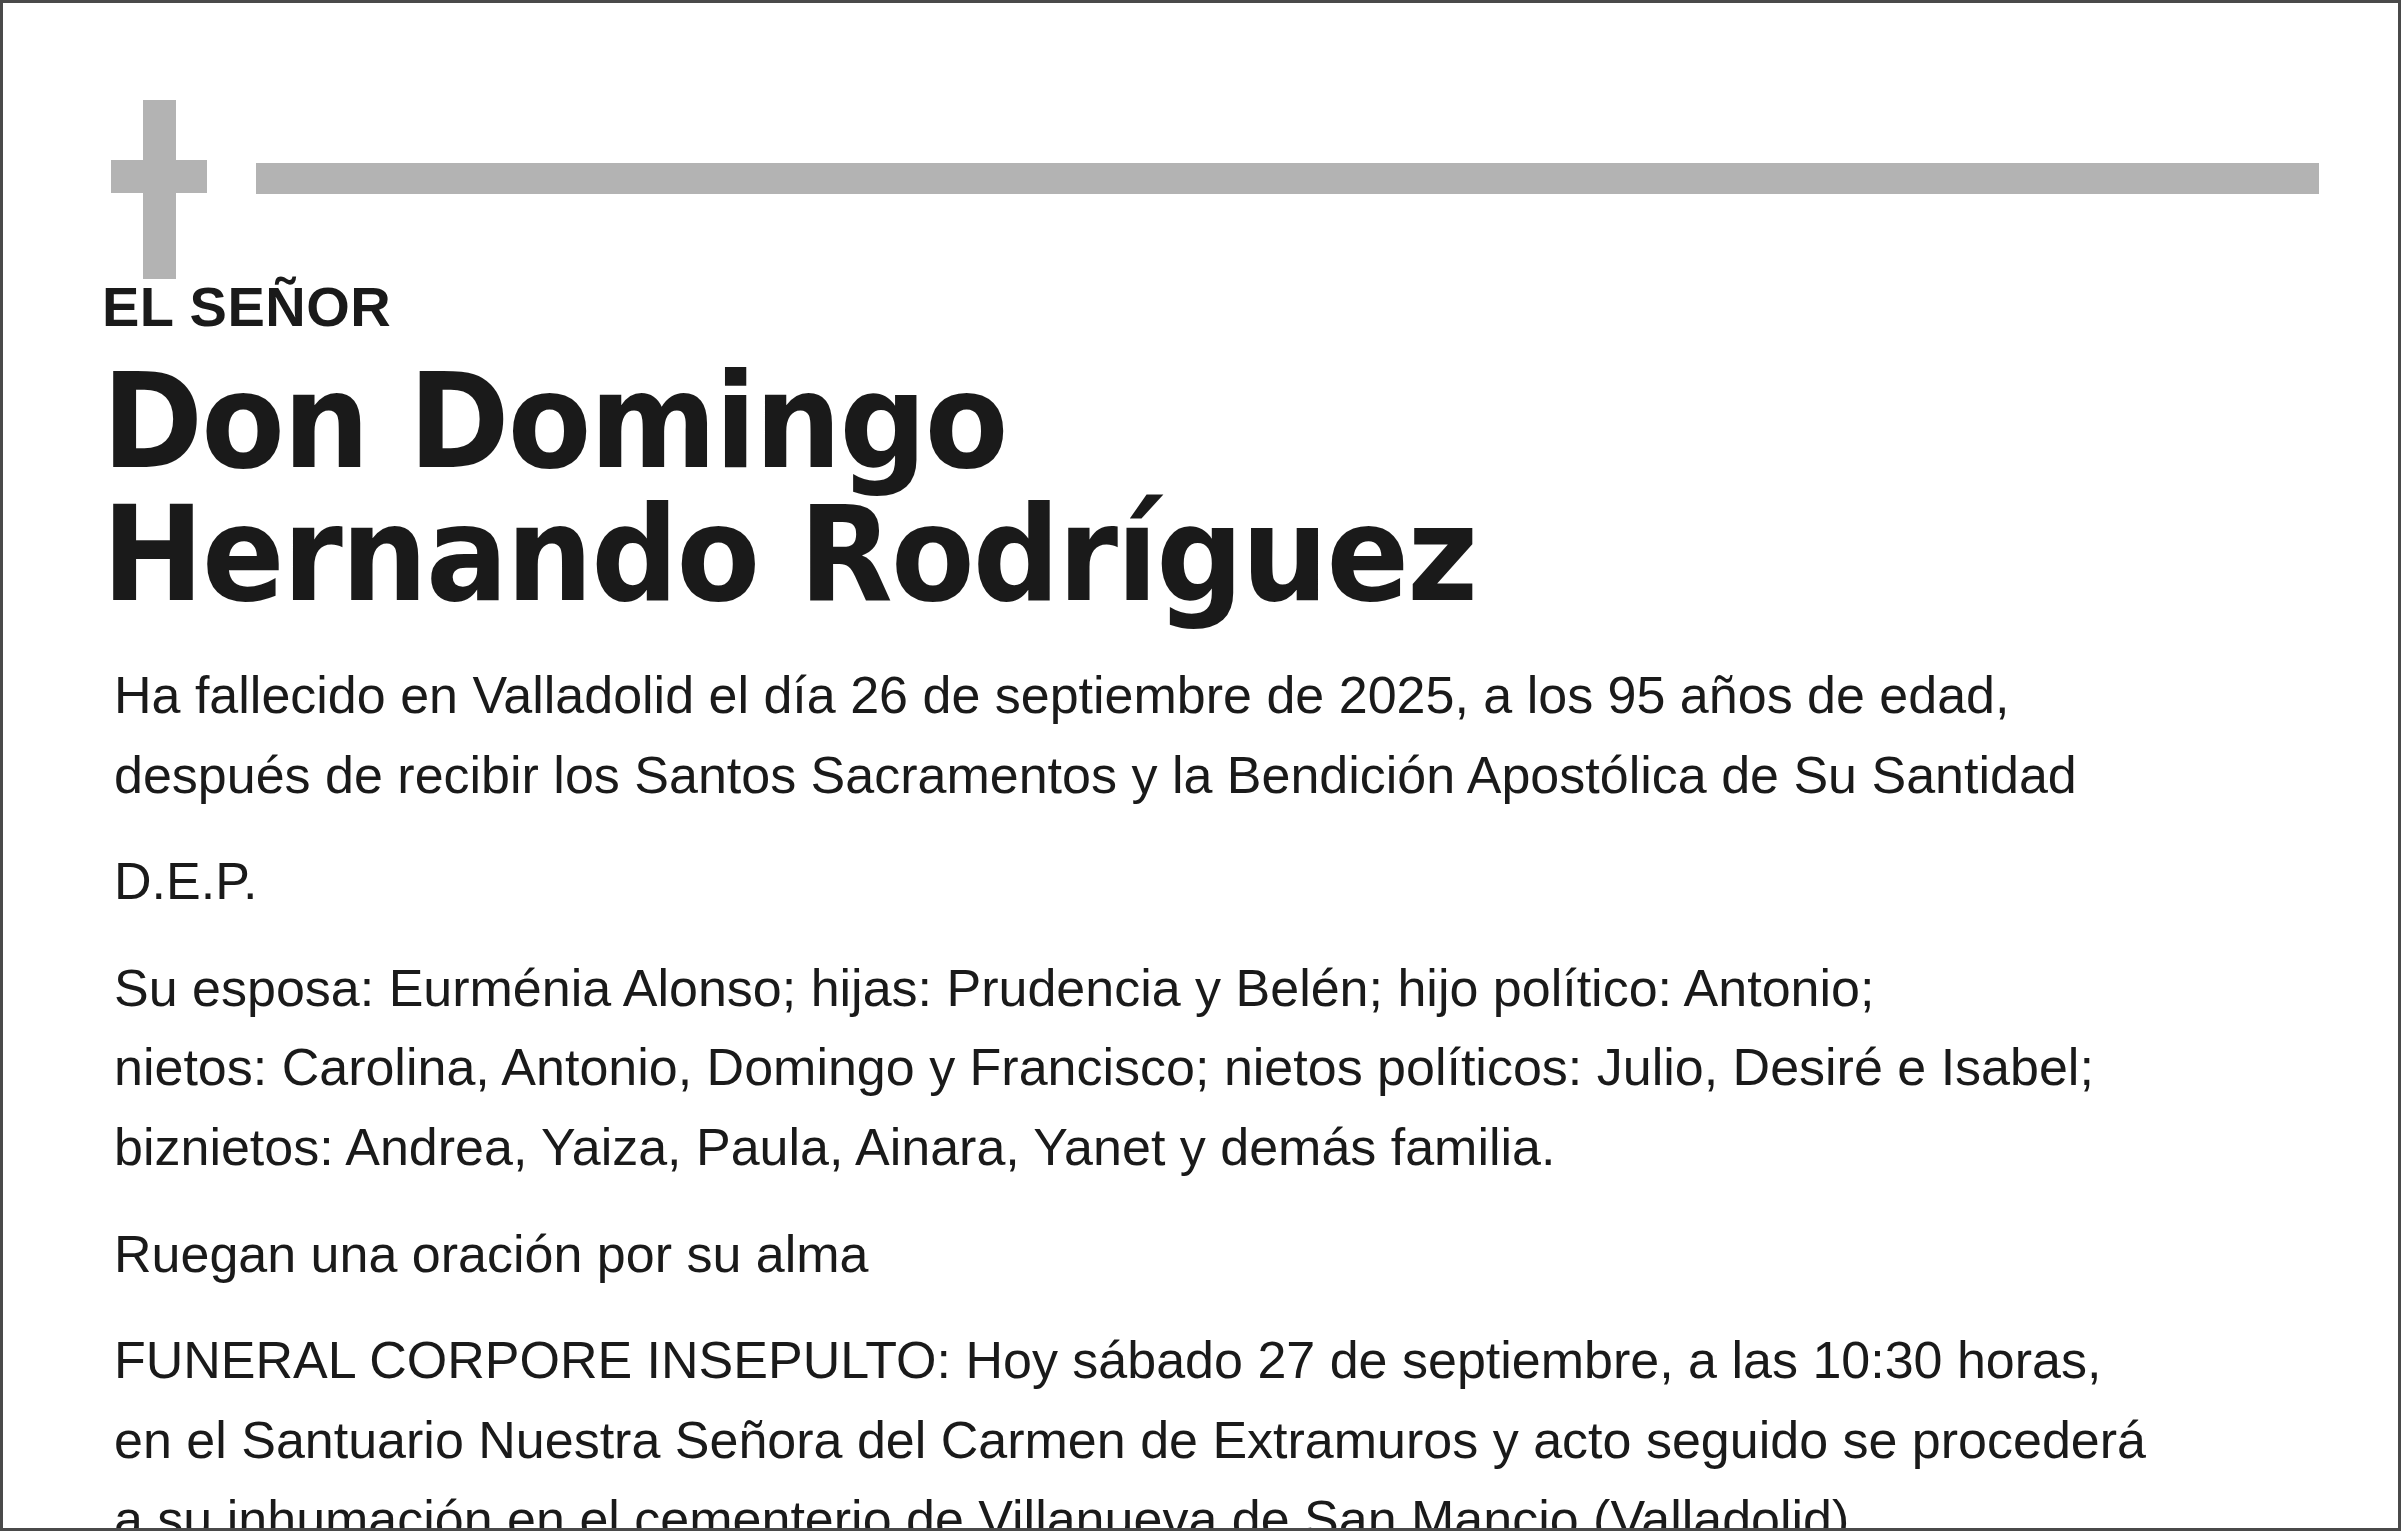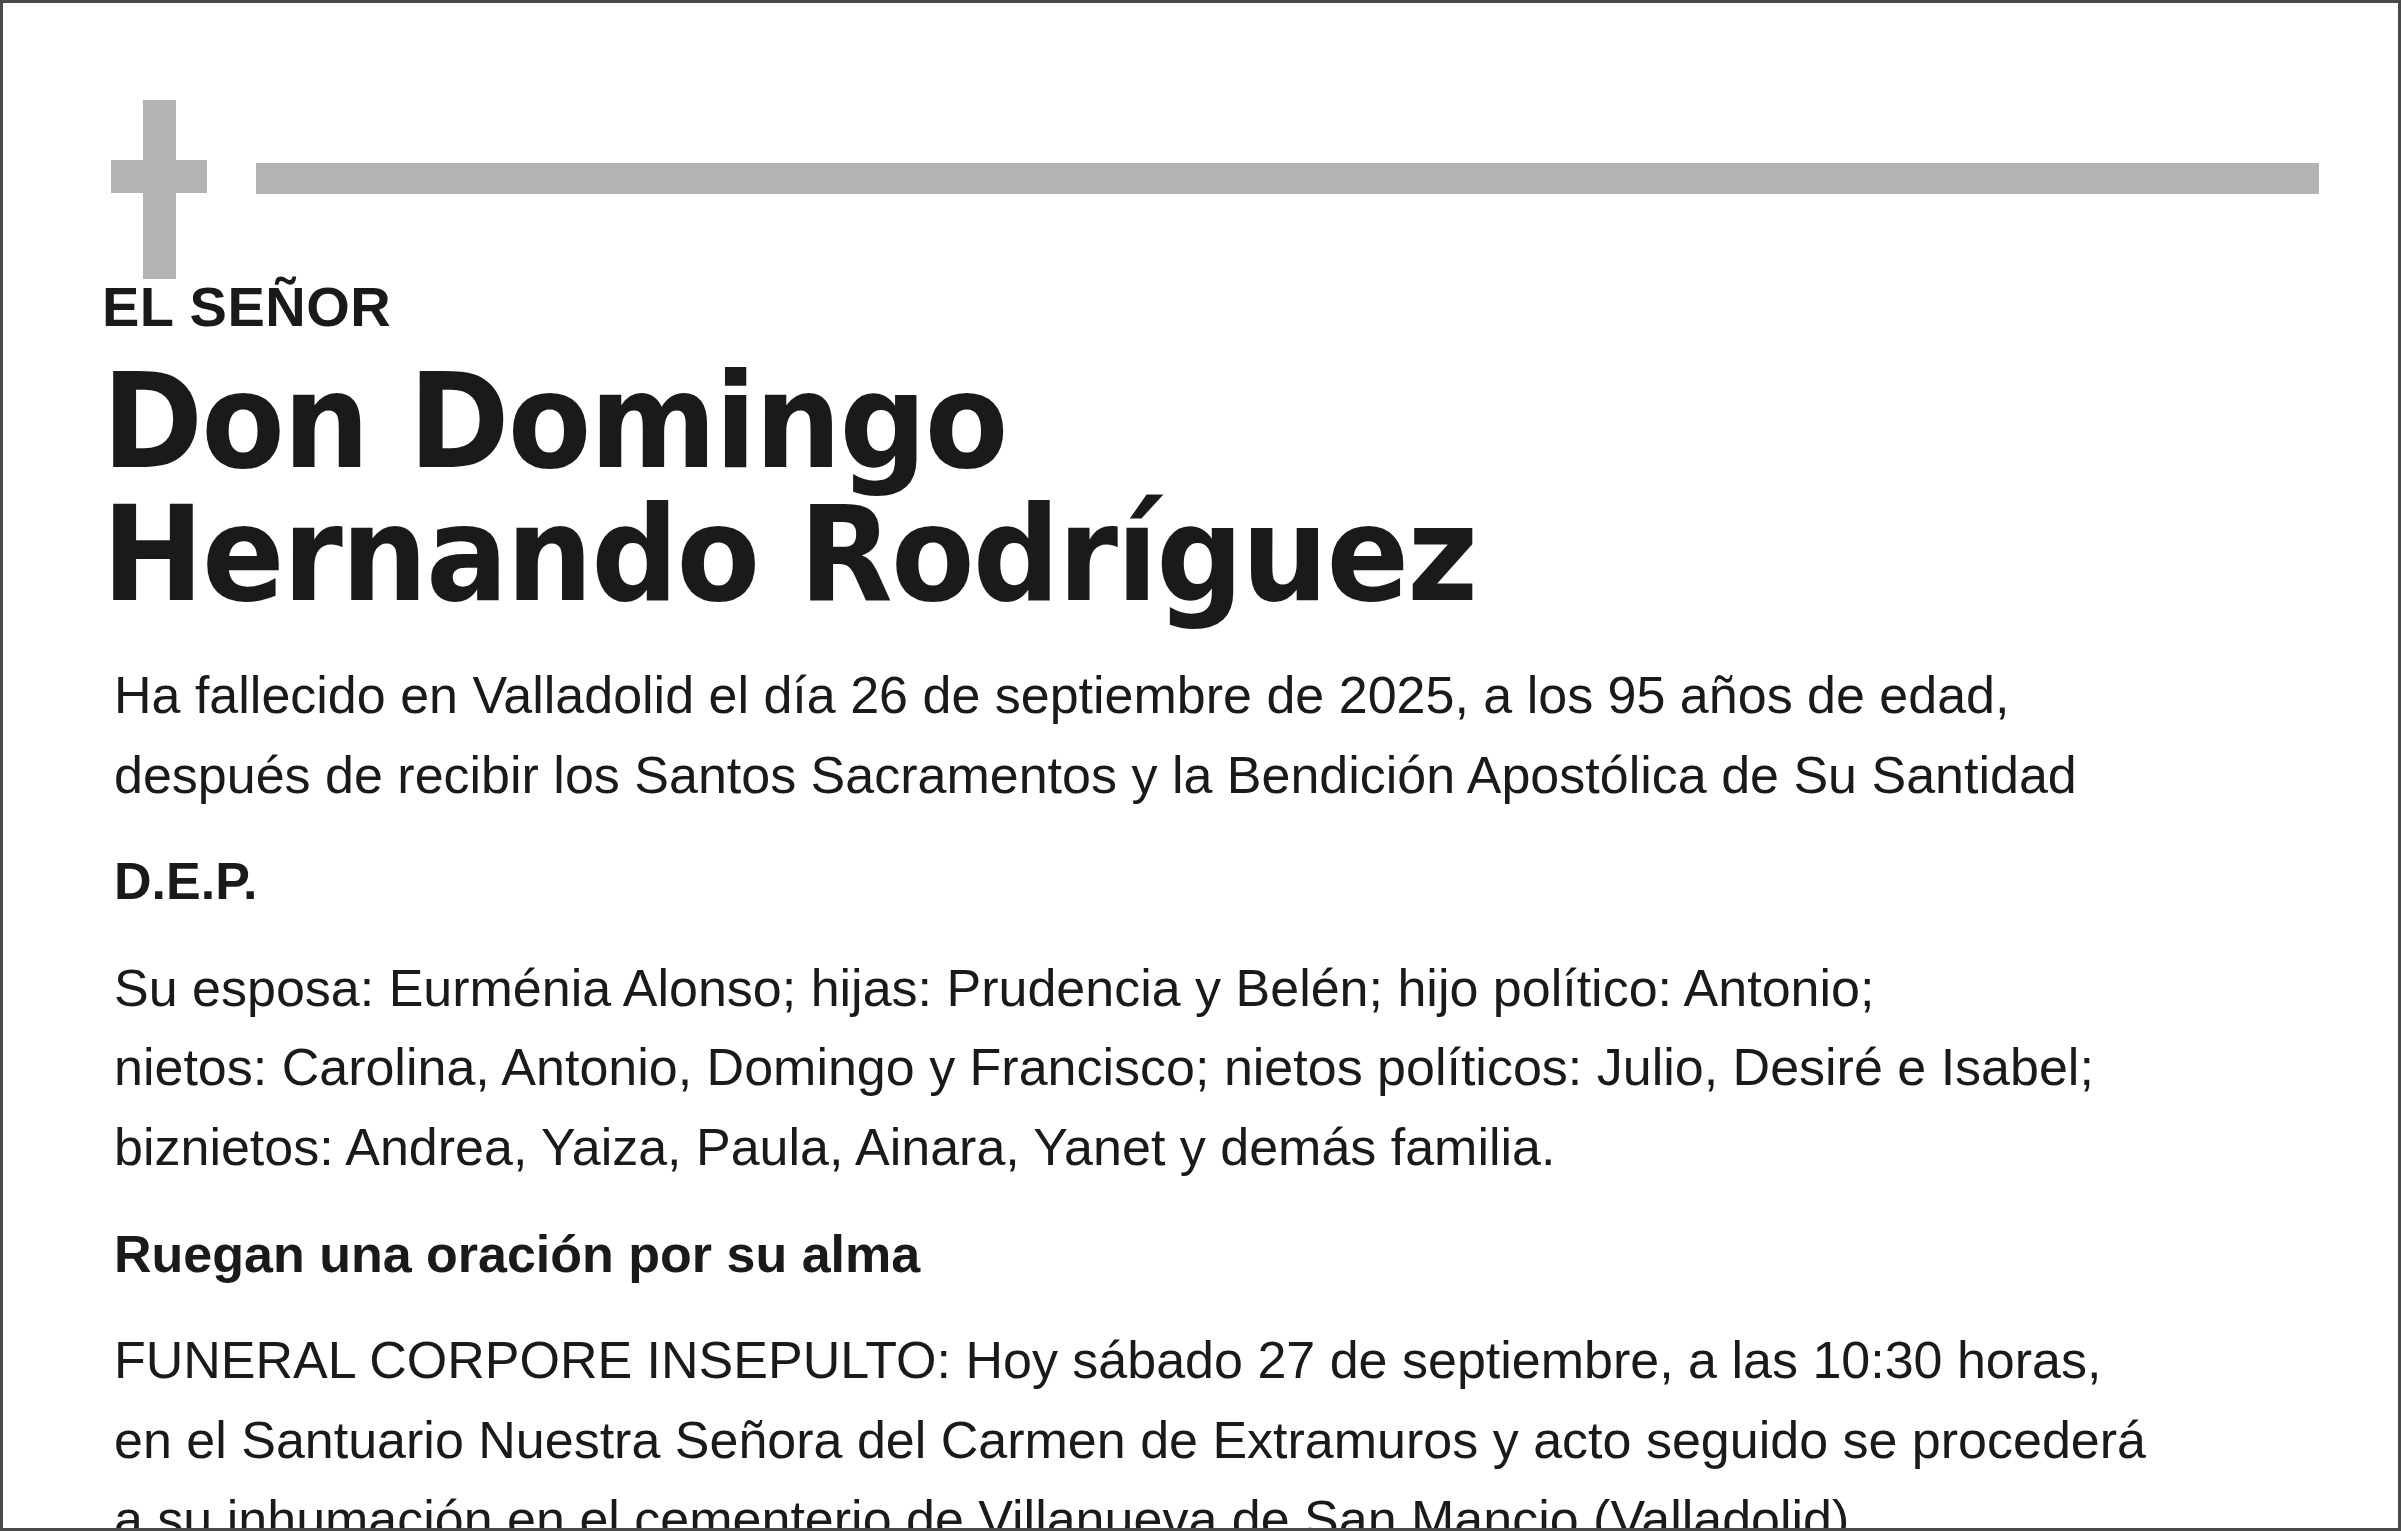--- a/index.html
+++ b/index.html
@@ -87,21 +87,21 @@
   }
   .name-line { white-space: nowrap; }
   .spacer-after-name { height: 28px; }
 
   .para {
     font-size: 52px;
     line-height: 1.30;
     margin: 12px;
   }
   .para.bold {
-    font-weight: bold;
+    font-weight: normal;
   }
   .gap-sm { height: 15px; }
   .footer-line {
     font-size: 51px;
     font-weight: bold;
     margin: 8px;
     line-height: 1.2;
   }
   .nowrap { white-space: nowrap; }
 </style>

